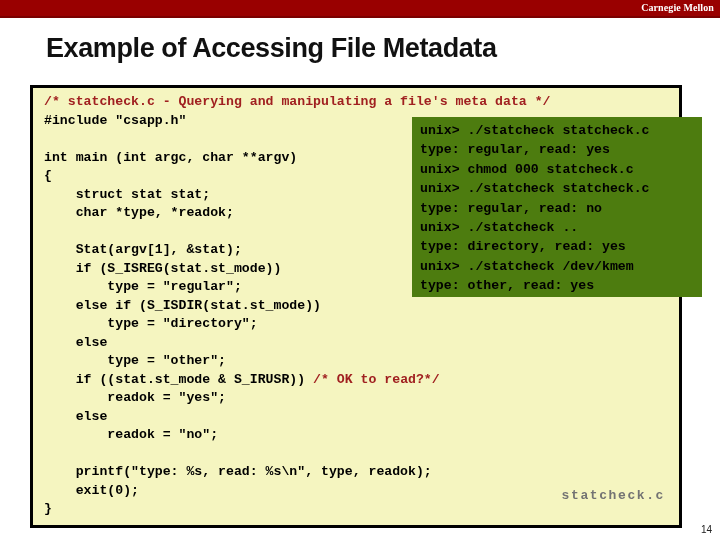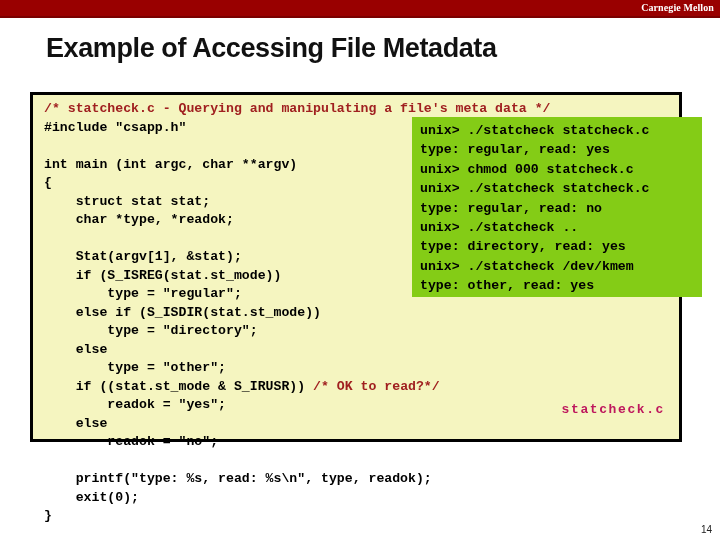--- a/index.html
+++ b/index.html
@@ -55,23 +55,23 @@
     letter-spacing: -0.4px;
     white-space: nowrap;
     font-family: "Liberation Sans", sans-serif;
     margin-left: 20px;
   }
 
   
   #code-panel {
     position: absolute;
     left: 30px;
-    top: 92px;
+    top: 85px;
     width: 652px;
-    height: 350px;
+    height: 443px;
     background: #f5f5c0;
     border: 3px solid #15803d;
     box-sizing: border-box;
   }
   #code-listing {
     position: absolute;
     left: 11px;
     top: 5px;
     margin: 0;
     font-family: "Liberation Mono", "DejaVu Sans Mono", monospace;
@@ -91,21 +91,21 @@
 
   
   #code-watermark {
     position: absolute;
     right: 14px;
     bottom: 22px;
     font-family: "Liberation Mono", "DejaVu Sans Mono", monospace;
     font-size: 13px;
     font-weight: bold;
     letter-spacing: 1.6px;
-    color: #be185d;
+    color: #737373;
     white-space: nowrap;
   }
 
   
   #terminal-panel {
     position: absolute;
     left: 412px;
     top: 117px;
     width: 290px;
     height: 180px;
@@ -147,17 +147,17 @@
 <div id="brand-bar-shadow"></div>
 <div id="brand-wordmark">Carnegie Mellon</div>
 
 <div id="slide-title">Example of Accessing File Metadata</div>
 
 <div id="code-panel" style="background: rgb(245, 245, 192); border-color: rgb(0, 0, 0);">
   <pre id="code-listing"><span class="ln"><span class="cmt" style="color: rgb(160, 32, 32);">/* statcheck.c - Querying and manipulating a file's meta data */</span></span><span class="ln"><span>#include "csapp.h"</span></span><span class="ln"><span></span></span><span class="ln"><span>int main (int argc, char **argv)</span></span><span class="ln"><span>{</span></span><span class="ln"><span>    struct stat stat;</span></span><span class="ln"><span>    char *type, *readok;</span></span><span class="ln"><span></span></span><span class="ln"><span>    Stat(argv[1], &amp;stat);</span></span><span class="ln"><span>    if (S_ISREG(stat.st_mode))</span></span><span class="ln"><span>        type = "regular";</span></span><span class="ln"><span>    else if (S_ISDIR(stat.st_mode))</span></span><span class="ln"><span>        type = "directory";</span></span><span class="ln"><span>    else</span></span><span class="ln"><span>        type = "other";</span></span><span class="ln"><span>    if ((stat.st_mode &amp; S_IRUSR)) </span><span class="cmt" style="color: rgb(160, 32, 32);">/* OK to read?*/</span></span><span class="ln"><span>        readok = "yes";</span></span><span class="ln"><span>    else</span></span><span class="ln"><span>        readok = "no";</span></span><span class="ln"><span></span></span><span class="ln"><span>    printf("type: %s, read: %s\n", type, readok);</span></span><span class="ln"><span>    exit(0);</span></span><span class="ln"><span>}</span></span></pre>
   <div id="code-watermark">statcheck.c</div>
 </div>
 
-<div id="terminal-panel" style="background: #84cc16;">
+<div id="terminal-panel" style="background: #4d7c0f;">
   <pre id="terminal-lines"><span class="ln">unix&gt; ./statcheck statcheck.c</span><span class="ln">type: regular, read: yes</span><span class="ln">unix&gt; chmod 000 statcheck.c</span><span class="ln">unix&gt; ./statcheck statcheck.c</span><span class="ln">type: regular, read: no</span><span class="ln">unix&gt; ./statcheck ..</span><span class="ln">type: directory, read: yes</span><span class="ln">unix&gt; ./statcheck /dev/kmem</span><span class="ln">type: other, read: yes</span></pre>
 </div>
 
 <div id="page-number">14</div>
 
 </body></html>

